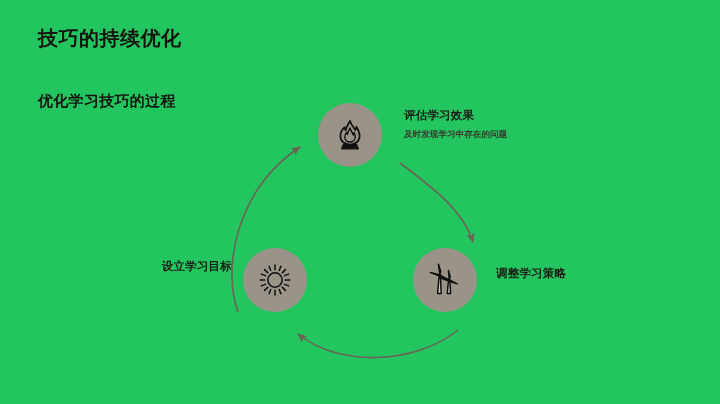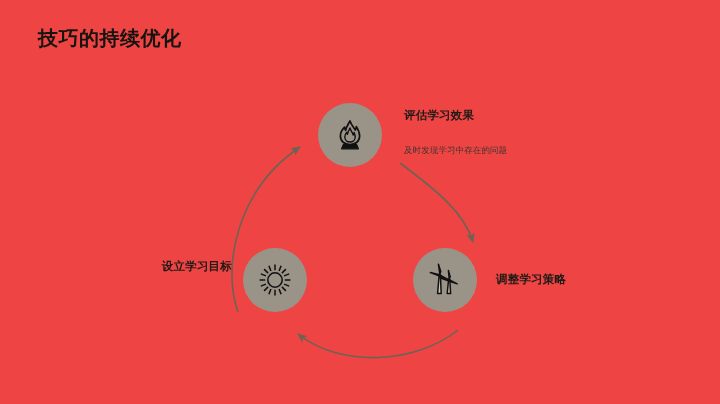--- a/index.html
+++ b/index.html
@@ -11,21 +11,21 @@
     height: 404px;
     background: #fdf3e7;
     font-family: "Liberation Sans", "DejaVu Sans", sans-serif;
     overflow: hidden;
     position: relative;
   }
   #slide {
     position: relative;
     width: 720px;
     height: 404px;
-    background: #ef4444;
+    background: #22c55e;
     overflow: hidden;
   }
   #page-title {
     position: absolute;
     left: 38px;
     top: 25px;
     font-size: 20px;
     font-weight: bold;
     color: #15140f;
     letter-spacing: 0.5px;
@@ -82,24 +82,24 @@
   }
   .node-label {
     font-size: 11.5px;
     font-weight: bold;
     color: #1d1b16;
     line-height: 1.35;
     letter-spacing: 0.2px;
   }
   .node-desc {
     font-size: 8.5px;
-    font-weight: normal;
+    font-weight: bold;
     color: #3b372f;
     line-height: 1.55;
-    margin-top: 20px;
+    margin-top: 4px;
     letter-spacing: 0.1px;
   }
   
   #node-evaluate .node-circle {
     left: 318px;
     top: 103px;
     width: 64px;
     height: 64px;
   }
   #node-evaluate .node-text {
@@ -108,40 +108,41 @@
   }
   
   #node-adjust .node-circle {
     left: 413px;
     top: 248px;
     width: 64px;
     height: 64px;
   }
   #node-adjust .node-text {
     left: 496px;
-    top: 272px;
+    top: 266px;
   }
   
   #node-goal .node-circle {
     left: 243px;
     top: 248px;
     width: 64px;
     height: 64px;
   }
   #node-goal .node-text {
     left: 82px;
     top: 259px;
   }
 </style>
 </head>
 <body>
 
 <div id="slide">
 
   <div id="page-title">技巧的持续优化</div>
+  <div id="section-subtitle">优化学习技巧的过程</div>
 
   <div id="cycle-diagram">
 
     <svg id="arrow-layer" viewBox="0 0 720 404" xmlns="http://www.w3.org/2000/svg">
       <defs>
         <marker id="arrowhead" markerWidth="7" markerHeight="7" refX="5.4" refY="3" orient="auto" markerUnits="strokeWidth">
           <path d="M0,0.4 L6,3 L0,5.6 L1.3,3 Z" fill="#6b6356"></path>
         </marker>
       </defs>
       <path d="M238,312 C222,268 236,190 300,147" fill="none" stroke="#6b6356" stroke-width="1.6" marker-end="url(#arrowhead)"></path>

